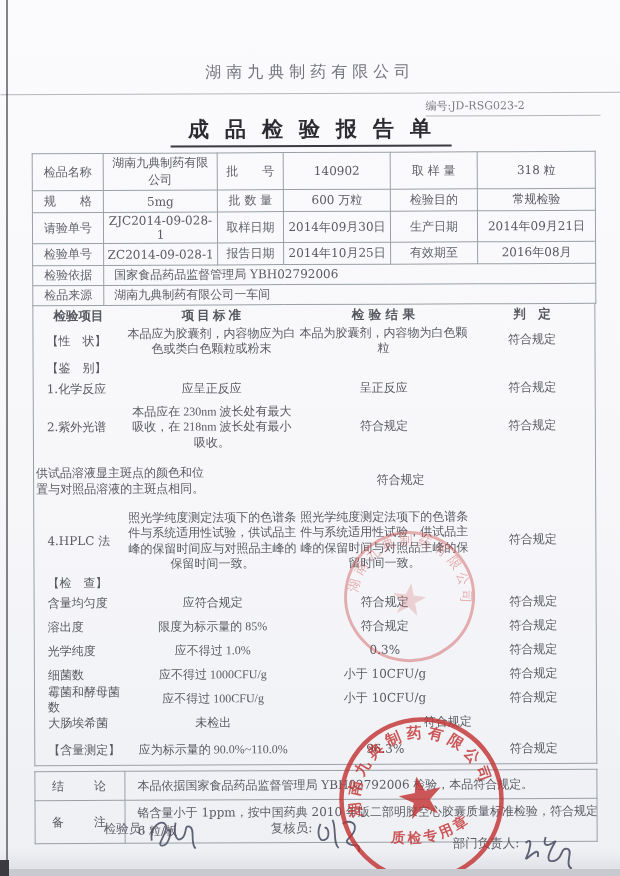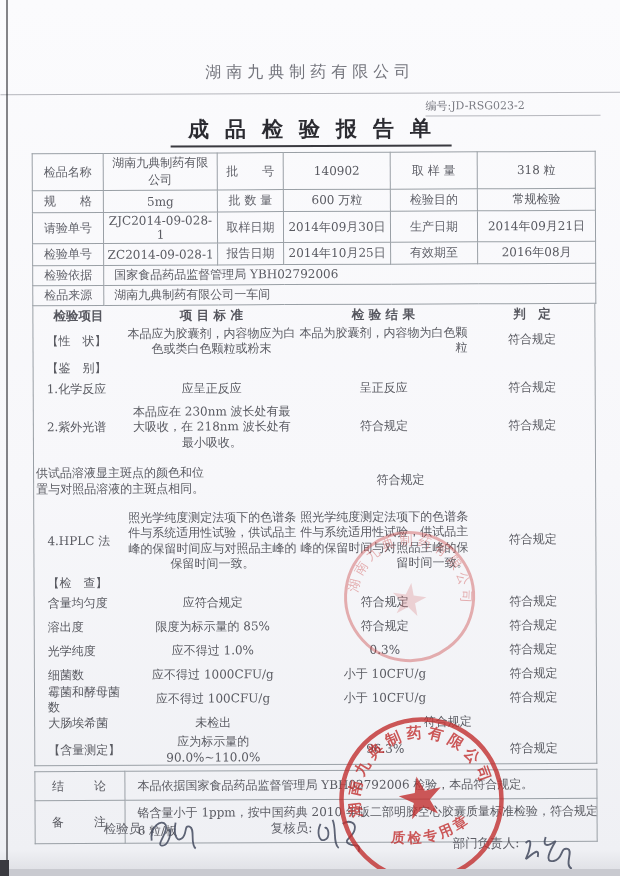--- a/index.html
+++ b/index.html
@@ -32,22 +32,22 @@
   .t-info .lab{color:#61626a;}
   .t-info .r-basis{height:20px;}
   .t-info .r-source{height:19px;}
   .t-info .long{text-align:left;padding-left:10px;}
 
   .items-box{border:1px solid #9aa0a6;border-top:none;width:561px;}
   .irow{display:flex;align-items:stretch;}
   .ci,.cs,.cr,.cj{display:flex;align-items:center;justify-content:center;
     font-size:12px;line-height:1.28;text-align:center;padding:1px 2px;box-sizing:border-box;}
   .ci{width:92px;justify-content:flex-start;text-align:left;padding-left:13px;}
-  .cs{width:172px;}
-  .cr{width:172px;text-align:right;}
+  .cs{width:172px;font-family:Liberation Serif, serif;}
+  .cr{width:172px;}
   .cj{flex:1;}
   .ch{color:#55565e;font-weight:bold;font-size:12.5px;}
   .r-head{height:19px;}
   .r-xz{height:34px;}
   .r-sec{height:20px;}
   .r-hx{height:22px;}
   .r-zw{height:54px;}
   .r-tlc{height:53px;}
   .r-hplc{height:67px;}
   .r-jc{height:17px;}

